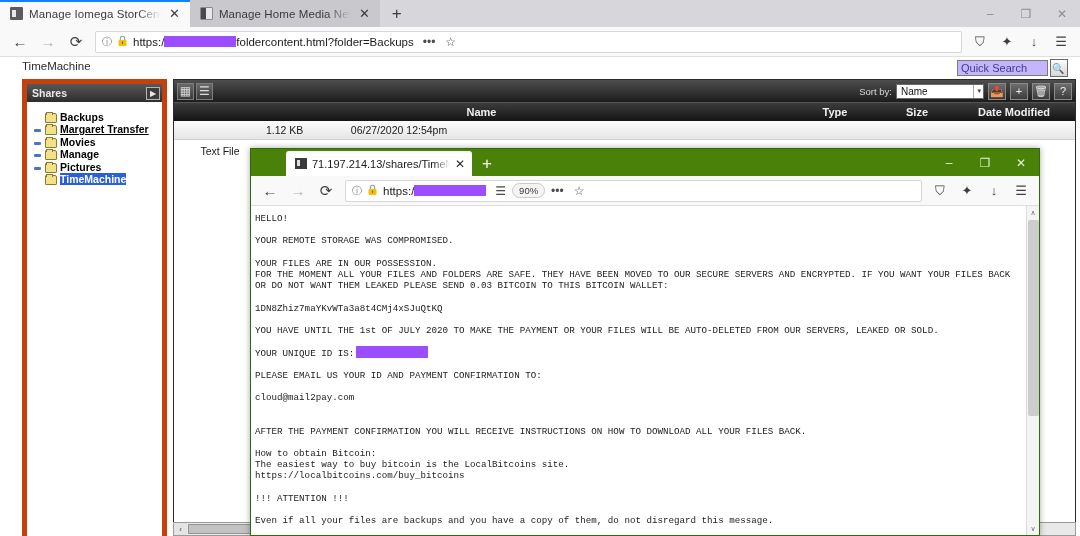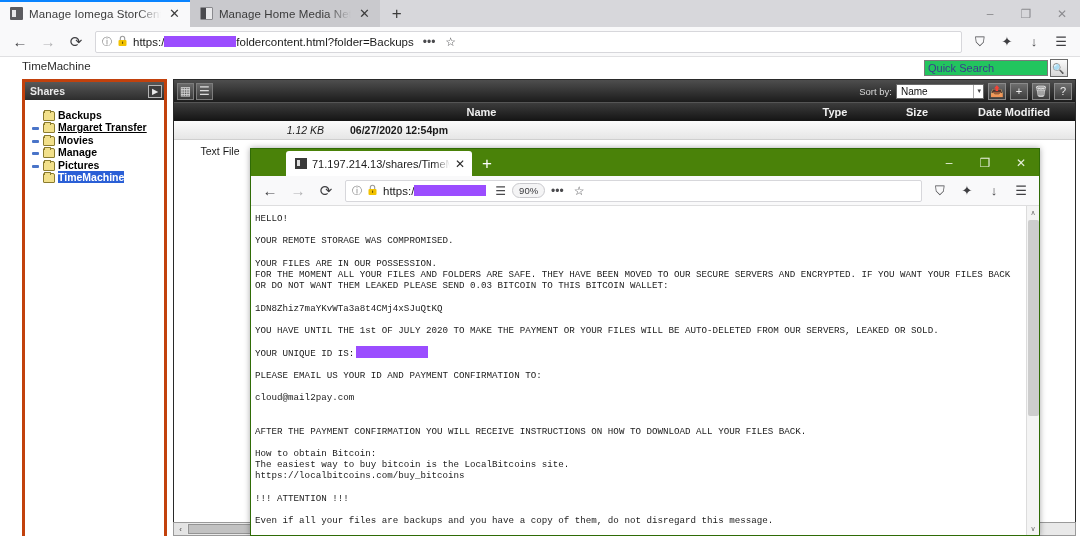--- a/index.html
+++ b/index.html
@@ -90,32 +90,32 @@
   #nas-page { position: absolute; top: 57px; left: 0; width: 1080px; height: 479px;
               background: #ffffff; }
 
   .nas-topbar { position: absolute; top: 0; left: 0; width: 1080px; height: 20px;
                 background: #fff; }
   .nas-breadcrumb { position: absolute; left: 22px; top: 3px; font-size: 11.5px;
                     color: #2b2b2b; }
   .quick-search-wrap { position: absolute; right: 12px; top: 2px; display: flex;
                        align-items: center; gap: 2px; }
   .quick-search {
-    width: 124px; height: 16px; background: #22c55e; border: 1px solid #7a7a7a;
+    width: 91px; height: 16px; background: #c4b5fd; border: 1px solid #7a7a7a;
     font-size: 11px; color: #3c3c8c; padding: 0 3px; line-height: 14px;
     font-family: "Liberation Sans", sans-serif;
   }
   .qs-btn {
     width: 18px; height: 18px; background: linear-gradient(#fbfbfb,#d6d6d6);
     border: 1px solid #6a6a6a; display: flex; align-items: center;
     justify-content: center; font-size: 10px; color: #1c3f7a;
   }
 
   .shares-panel { position: absolute; left: 22px; top: 22px; width: 145px;
-                  height: 457px; border: 3px solid #c2410c; background: #fff; }
+                  height: 457px; border: 5px solid #c2410c; background: #fff; }
   .shares-head {
     height: 18px; background: linear-gradient(#585858,#2d2d2d);
     display: flex; align-items: center; justify-content: space-between;
     padding: 0 2px 0 5px;
   }
   .shares-title { font-size: 10.5px; font-weight: bold; color: #e9e9e9; }
   .shares-exp {
     width: 14px; height: 13px; border: 1px solid #b5b5b5; color: #e9e9e9;
     font-size: 8px; display: flex; align-items: center; justify-content: center;
     background: #3d3d3d;
@@ -189,22 +189,22 @@
   .doc-ico {
     width: 10px; height: 12px; background: #fff; border: 1px solid #999;
     position: relative; flex: none;
   }
   .doc-ico::after {
     content: ""; position: absolute; left: 1.5px; top: 2px; width: 6px; height: 1px;
     background: #aaa; box-shadow: 0 2.5px 0 #aaa, 0 5px 0 #aaa, 0 7.5px 0 #aaa;
   }
   .fr-link { color: #3b7ddd; text-decoration: underline; font-size: 10.5px; }
   .fr-type { width: 92px; text-align: center; margin-top: 42px; }
-  .fr-size { width: 72px; text-align: right; padding-right: 14px; font-style: italic; }
-  .fr-date { width: 122px; text-align: center; font-weight: bold; }
+  .fr-size { width: 72px; padding-right: 14px; }
+  .fr-date { width: 122px; text-align: center; }
 
   .hscroll-o {
     position: absolute; left: 173px; bottom: 0px; right: 4px; height: 14px;
     background: #efefef; border: 1px solid #9a9a9a; display: flex; align-items: center;
   }
   .hs-arrow { width: 13px; height: 12px; display: flex; align-items: center;
               justify-content: center; font-size: 8px; color: #444; background: #e4e4e4; }
   .hs-track { flex: 1; height: 12px; background: #e9e9e9; }
   .hs-thumb { width: 86px; height: 10px; background: #c2c2c2; border: 1px solid #949494;
               margin: 1px 0 0 1px; }

